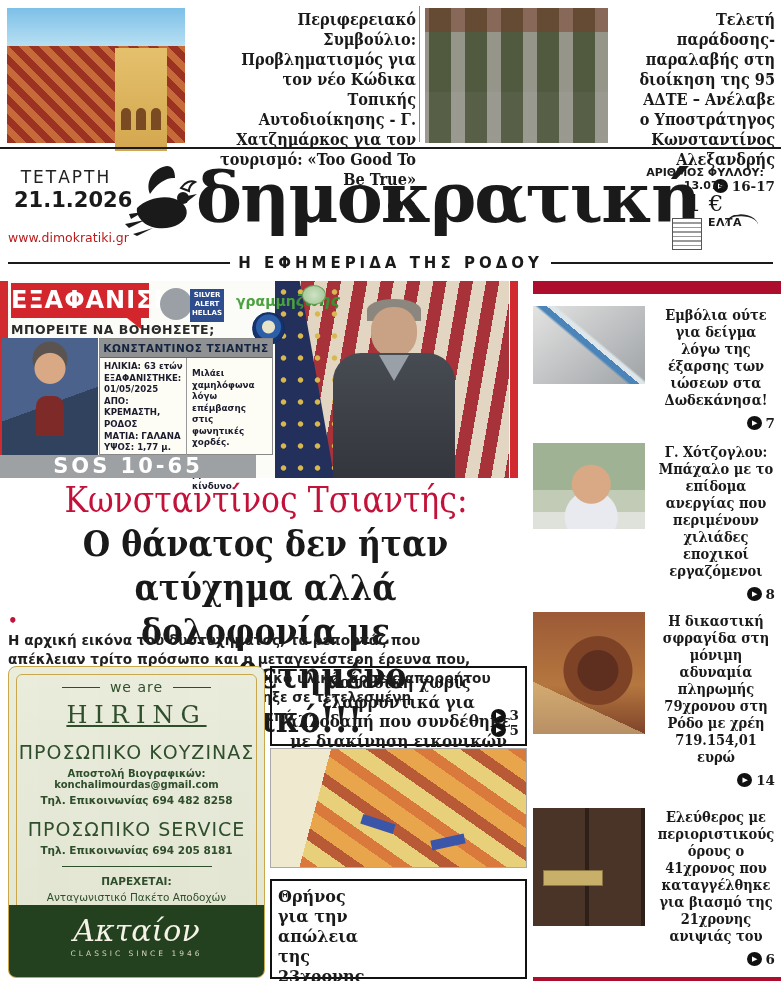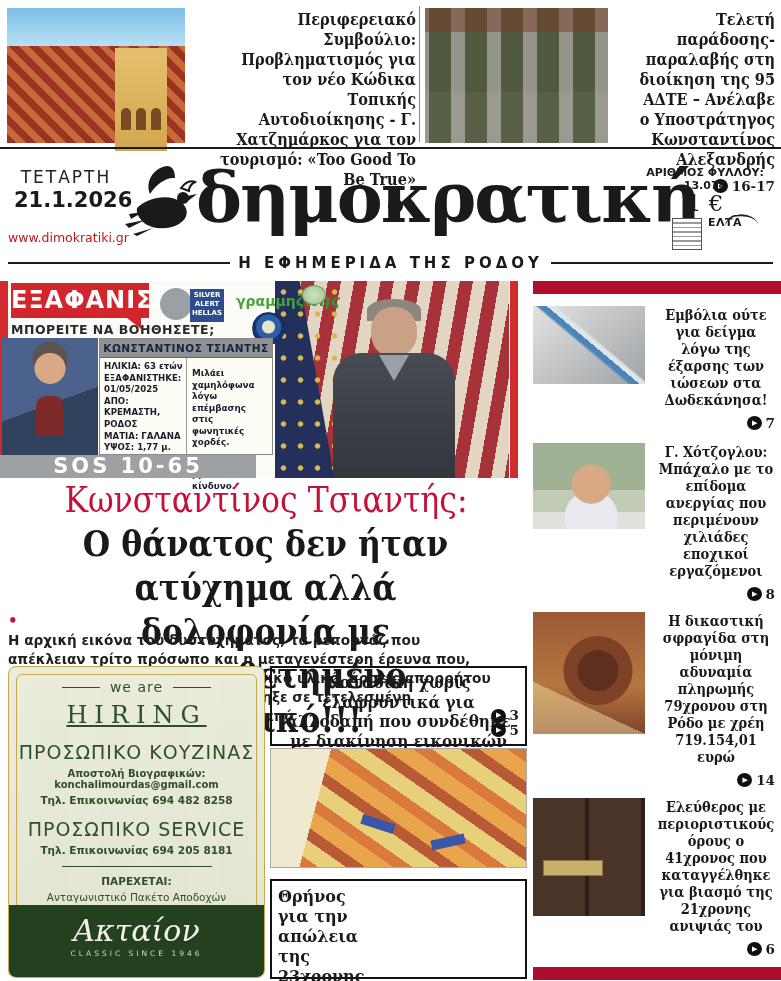--- a/index.html
+++ b/index.html
@@ -380,21 +380,21 @@
       <span class="sb-title cond">Η δικαστική σφραγίδα στη μόνιμη αδυναμία πληρωμής 79χρονου στη Ρόδο με χρέη 719.154,01 ευρώ</span>
       <div class="sb-chiprow">
         <span class="chip">
           <span class="chip-dot">▶</span>
           <span class="chip-num serif">14</span>
         </span>
       </div>
     </div>
   </div>
 
-  <div class="sb-item" style="margin-top:10px;position:relative;">
+  <div class="sb-item" style="margin-top:20px;position:relative;">
     <div class="sb-img ph-door"></div>
     <div class="door-plaque"></div>
     <div class="sb-text serif">
       <span class="sb-title cond">Ελεύθερος με περιοριστικούς όρους ο 41χρονος που καταγγέλθηκε για βιασμό της 21χρονης ανιψιάς του</span>
       <div class="sb-chiprow">
         <span class="chip">
           <span class="chip-dot">▶</span>
           <span class="chip-num serif">6</span>
         </span>
       </div>

